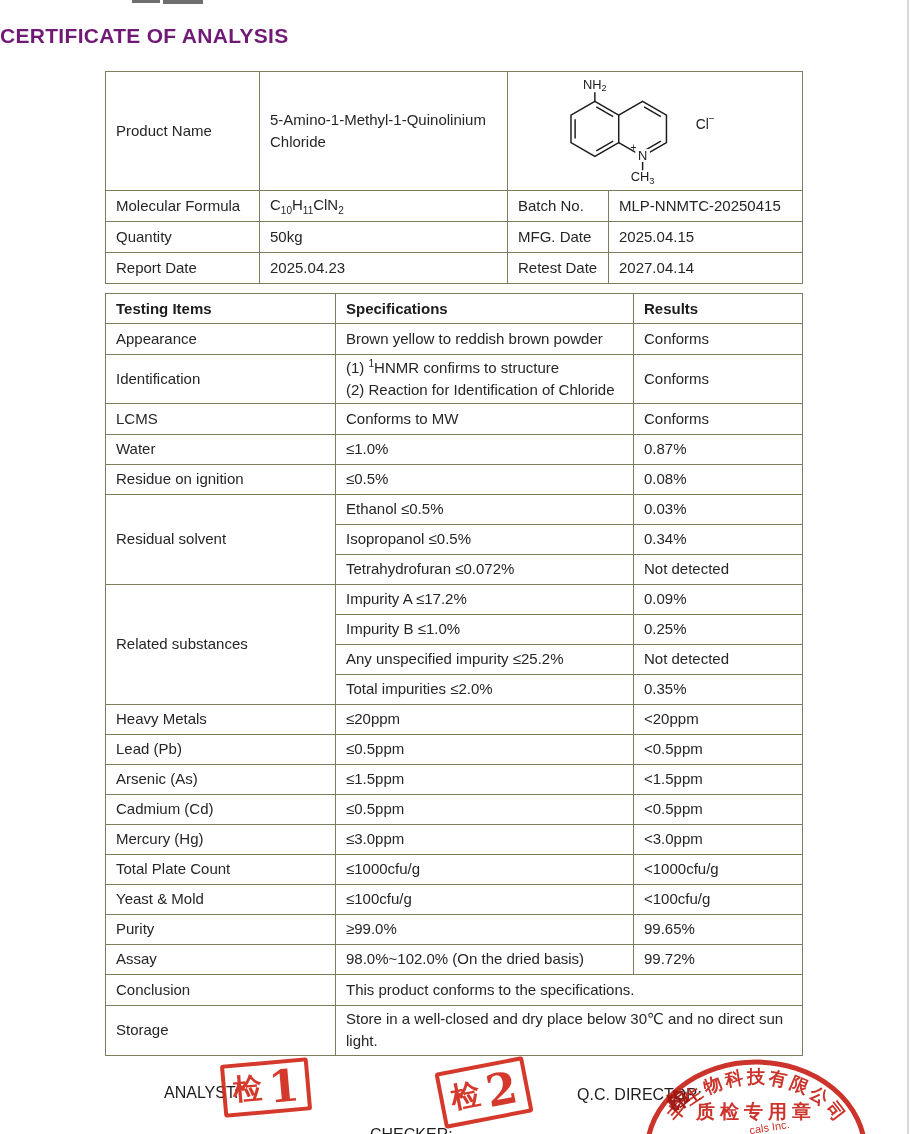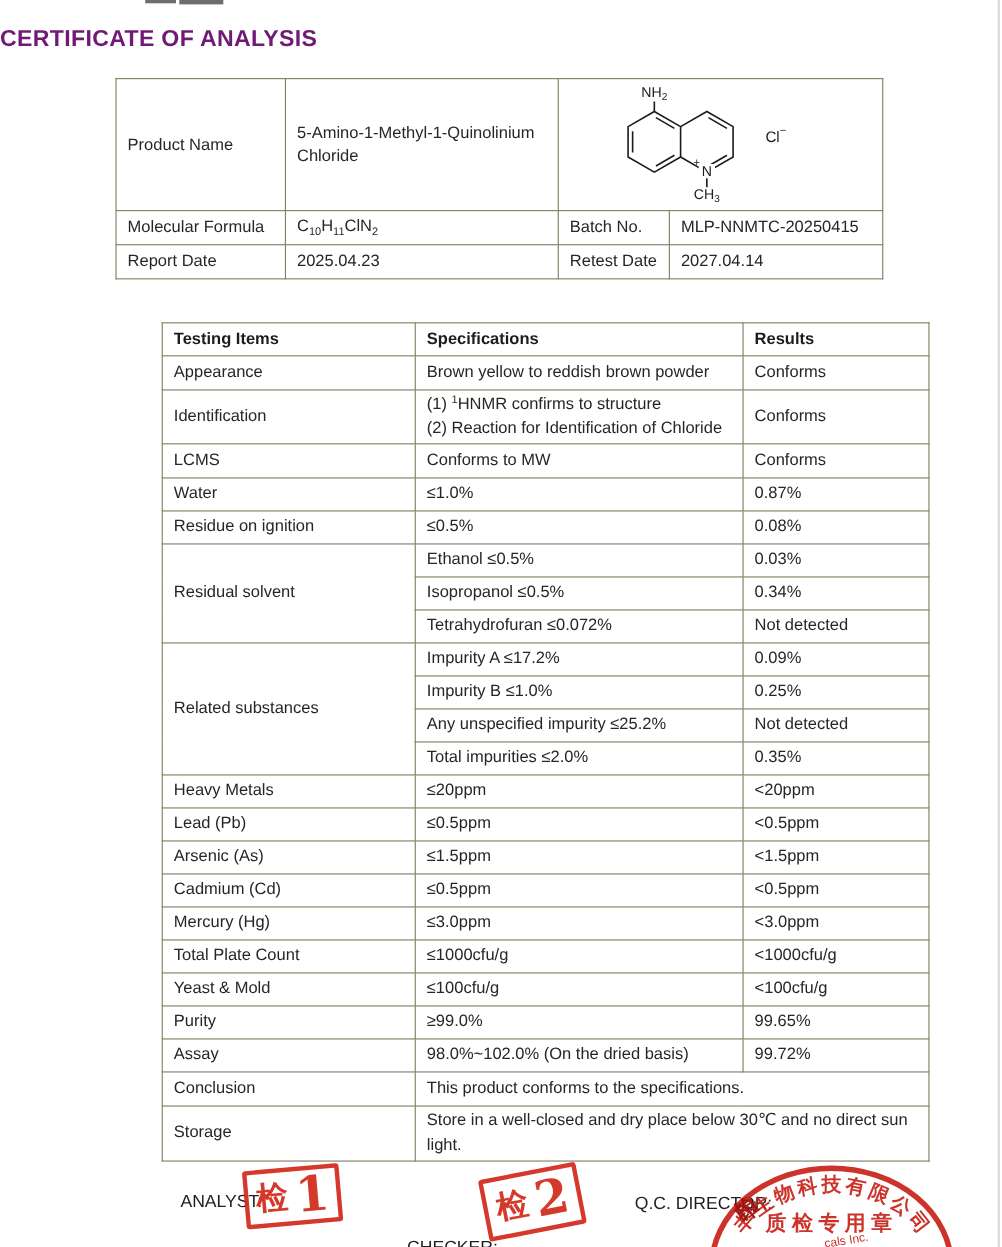--- a/index.html
+++ b/index.html
@@ -18,21 +18,21 @@
   .edge-line { position:absolute; background:#d9d9d9; }
 
   table { border-collapse:collapse; table-layout:fixed; position:absolute; left:105px; }
   td {
     border:1px solid #7d7d5e; font-size:15px; padding:2px 10px;
     color:#262626; vertical-align:middle; line-height:1.45;
     overflow:hidden;
   }
   td.bold { font-weight:bold; color:#1c1c1c; }
   #info-table  { top:71px;  width:697px; }
-  #tests-table { top:293px; width:697px;margin-left:42px; }
+  #tests-table { top:293px; width:697px; }
   .h112{height:112px} .h31{height:31px} .h30{height:30px} .h46{height:46px} .h50{height:50px}
   sub { font-size:10px; }
   sup { font-size:10px; }
 
   .struct-cell { padding:0; }
 
   
   .footer-label { position:absolute; font-size:16px; color:#1e1e1e; white-space:nowrap; }
 
   .rect-stamp {
@@ -99,20 +99,26 @@
       </svg>
     </td>
   </tr>
   <tr class="h31">
     <td>Molecular Formula</td>
     <td><span>C</span><sub>10</sub><span>H</span><sub>11</sub><span>ClN</span><sub>2</sub></td>
     <td>Batch No.</td>
     <td>MLP-NNMTC-20250415</td>
   </tr>
   <tr class="h31">
+    <td>Quantity</td>
+    <td>50kg</td>
+    <td>MFG. Date</td>
+    <td>2025.04.15</td>
+  </tr>
+  <tr class="h31">
     <td>Report Date</td>
     <td>2025.04.23</td>
     <td>Retest Date</td>
     <td>2027.04.14</td>
   </tr>
 </tbody>
   </table>
 
 <table id="tests-table">
   <colgroup>

